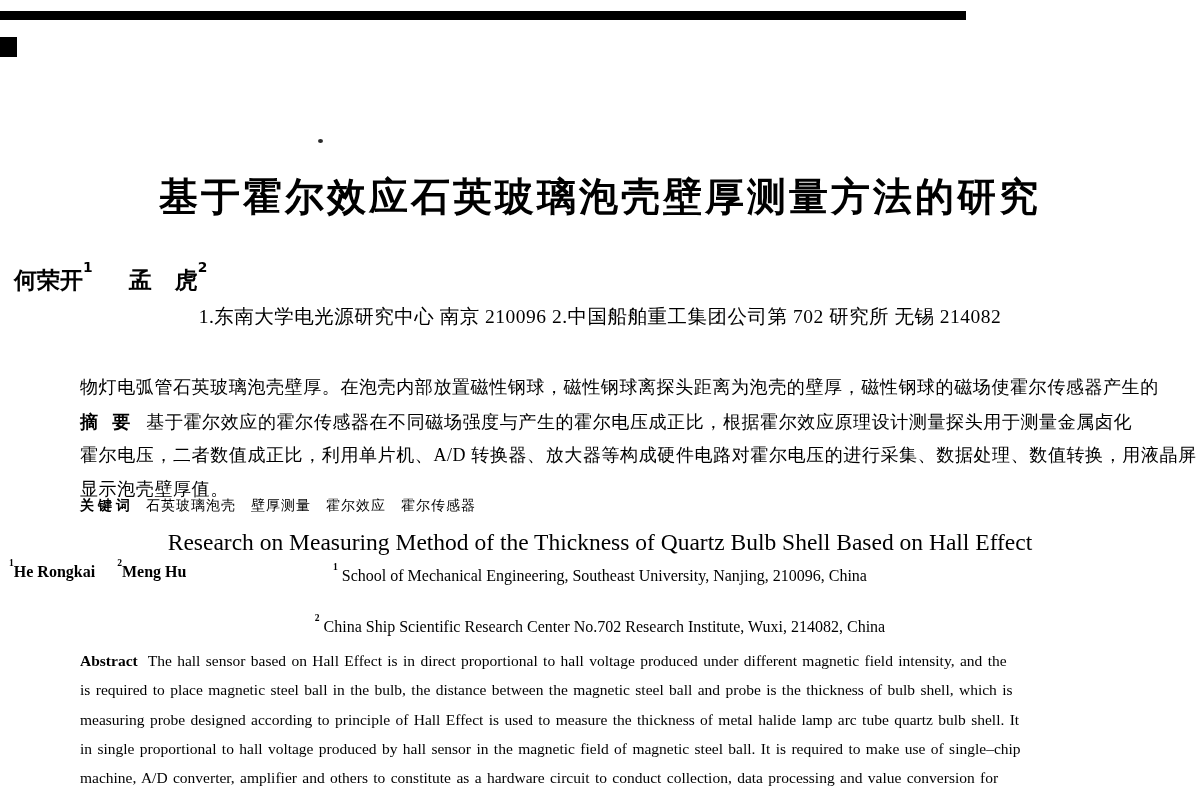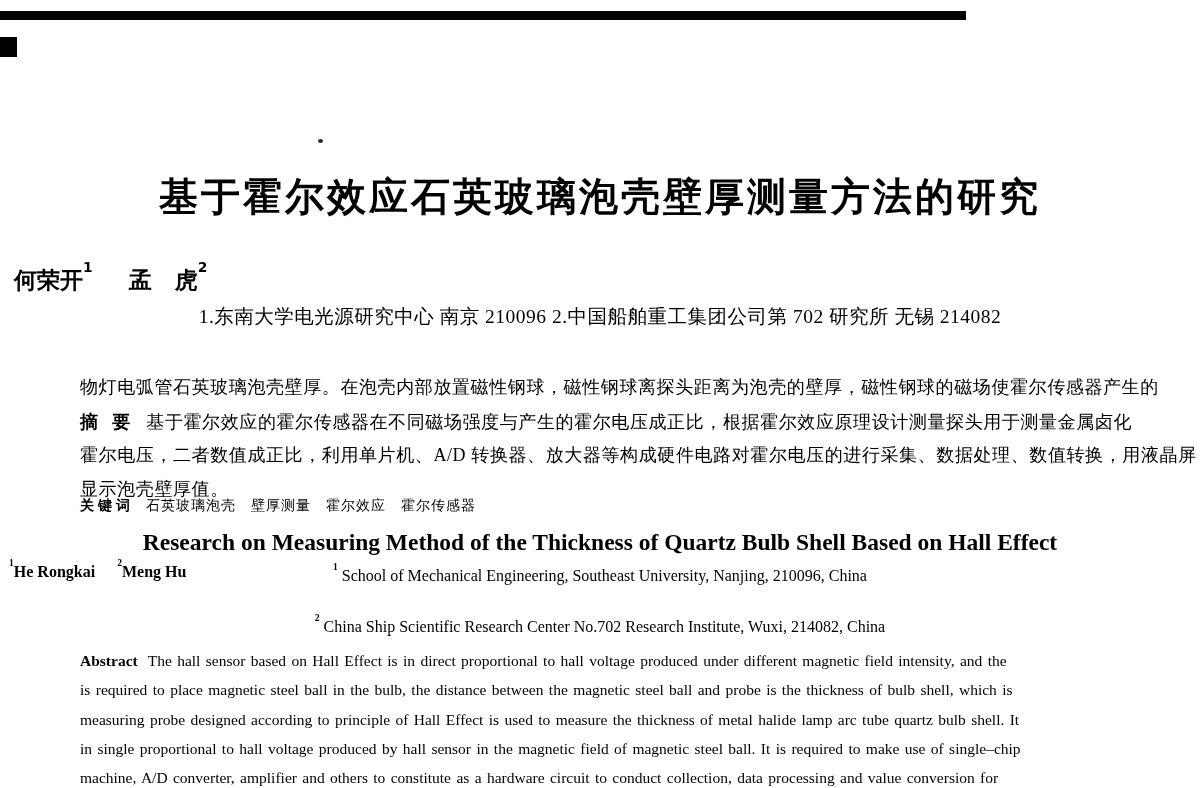--- a/index.html
+++ b/index.html
@@ -49,21 +49,21 @@
   }
   .keywords-cn{
     position:absolute;left:80px;top:497px;width:1048px;
     font-family:"DejaVu Sans", sans-serif;
     font-size:14px;letter-spacing:1px;white-space:nowrap;
   }
   .keywords-cn .terms{font-weight:500;}
 
   .title-en{
     position:absolute;left:0;top:529px;width:100%;
-    text-align:center;font-weight:700;font-size:23.5px;
+    text-align:center;font-weight:400;font-size:23.5px;
     white-space:nowrap;
   }
   .authors-en{
     position:absolute;left:0;top:562px;width:100%;
     text-align:left;font-weight:700;font-size:16px;
     white-space:nowrap;
   }
   .authors-en .author{margin:0 9px;}
   .affil-en{
     position:absolute;left:0;width:100%;

